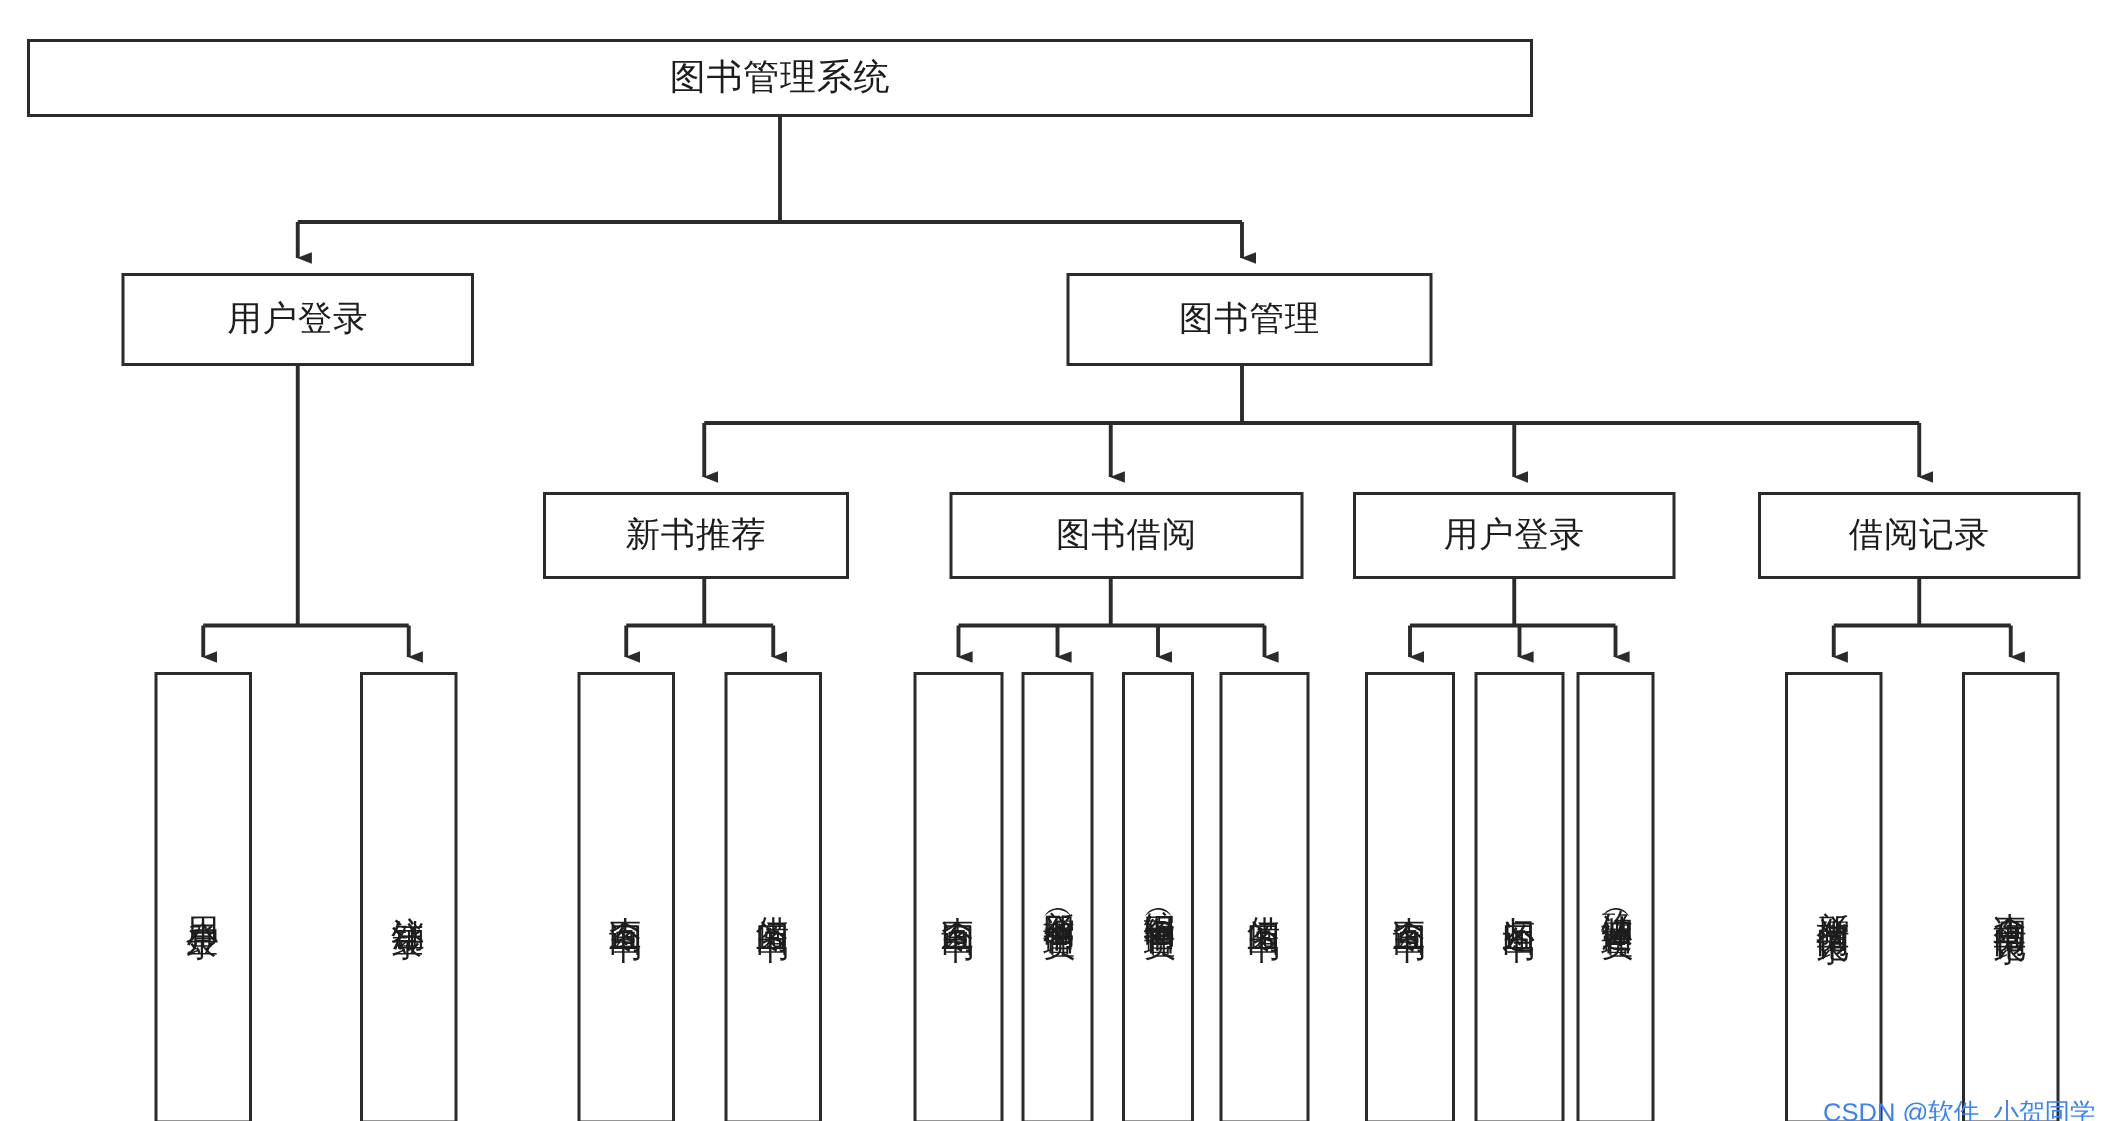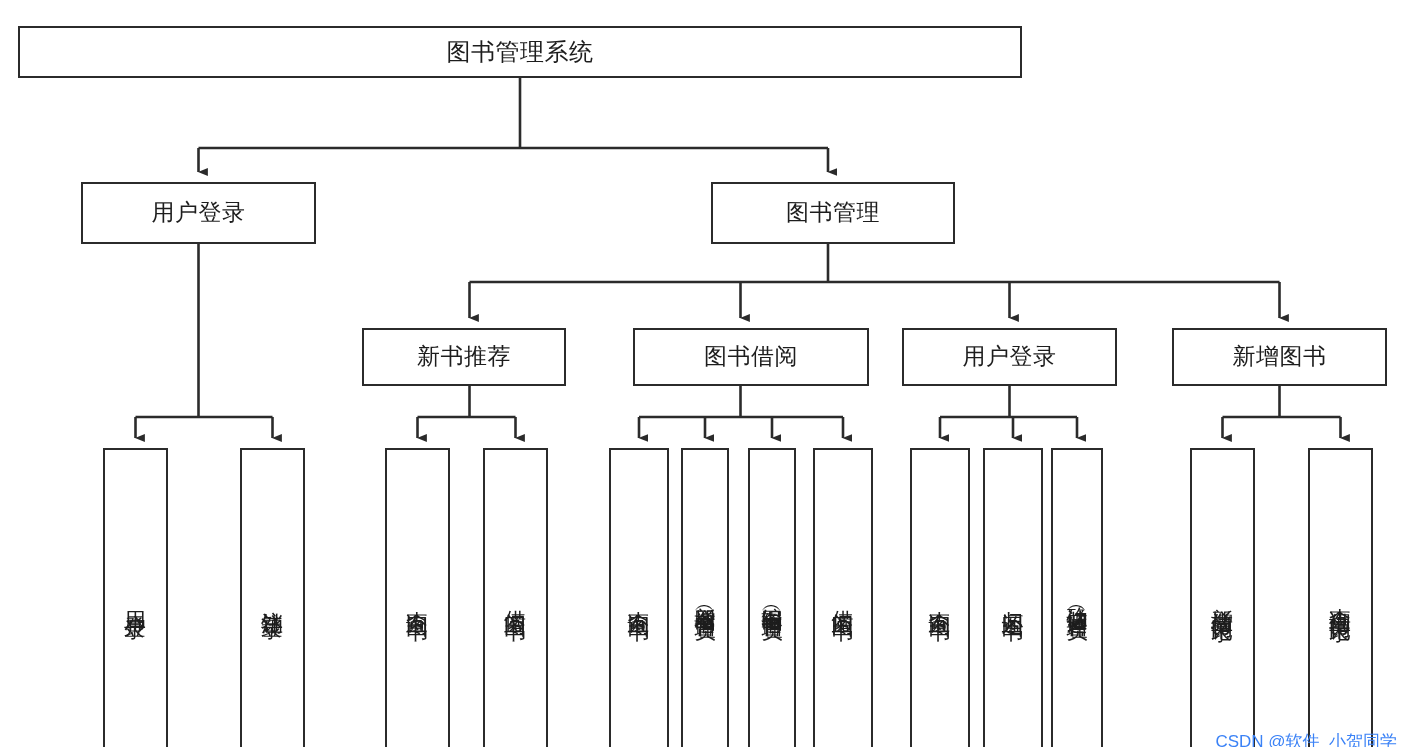--- a/index.html
+++ b/index.html
@@ -132,21 +132,21 @@
       <div class="node level-2 horizontal" id="node-new-book-rec" style="left: 362px; top: 316px; width: 204px; height: 58px;">
         <span class="node-label">新书推荐</span>
       </div>
       <div class="node level-2 horizontal" id="node-book-borrow" style="left: 633px; top: 316px; width: 236px; height: 58px;">
         <span class="node-label">图书借阅</span>
       </div>
       <div class="node level-2 horizontal" id="node-current-borrow" style="left: 902px; top: 316px; width: 215px; height: 58px;">
         <span class="node-label">用户登录</span>
       </div>
       <div class="node level-2 horizontal" id="node-borrow-record" style="left: 1172px; top: 316px; width: 215px; height: 58px;">
-        <span class="node-label">新增图书</span>
+        <span class="node-label">借阅记录</span>
       </div>
       <div class="node level-3 vertical leaf" id="node-leaf-user-login" style="left: 103px; top: 436px; width: 65px; height: 301px;">
         <span class="node-label">用户登录</span>
       </div>
       <div class="node level-3 vertical leaf" id="node-leaf-user-logout" style="left: 240px; top: 436px; width: 65px; height: 301px;">
         <span class="node-label">注销登录</span>
       </div>
       <div class="node level-3 vertical leaf" id="node-leaf-query-book-1" style="left: 385px; top: 436px; width: 65px; height: 301px;">
         <span class="node-label">查询图书</span>
       </div>

